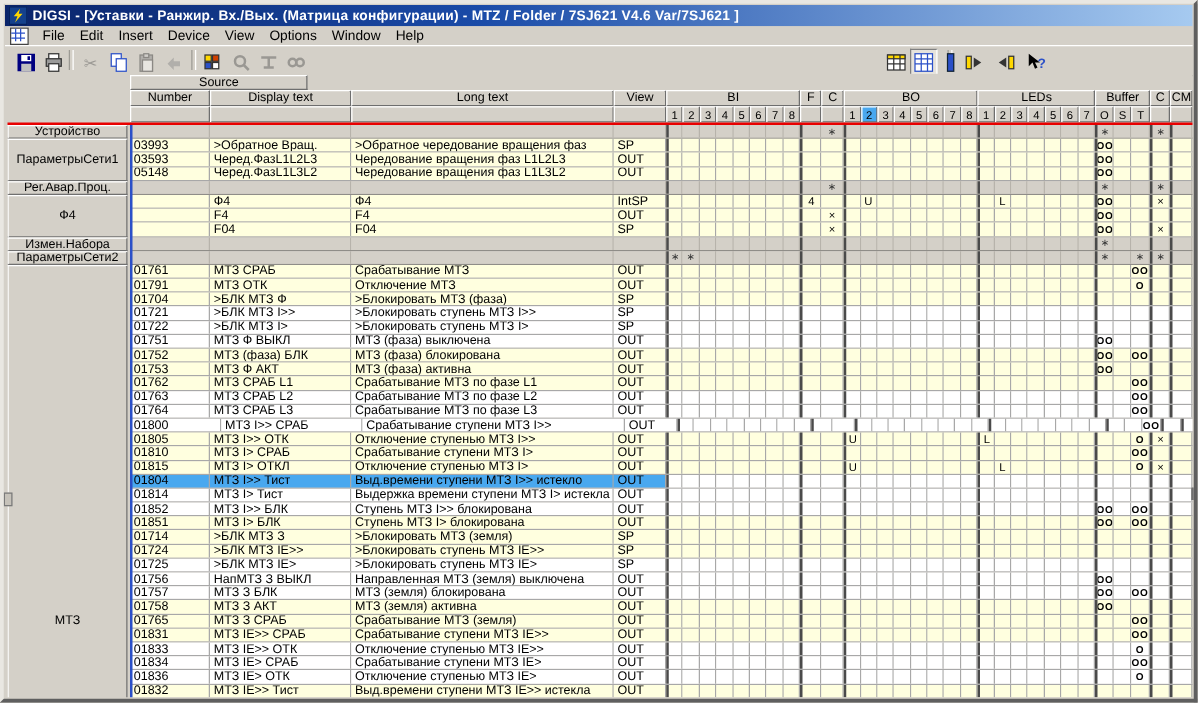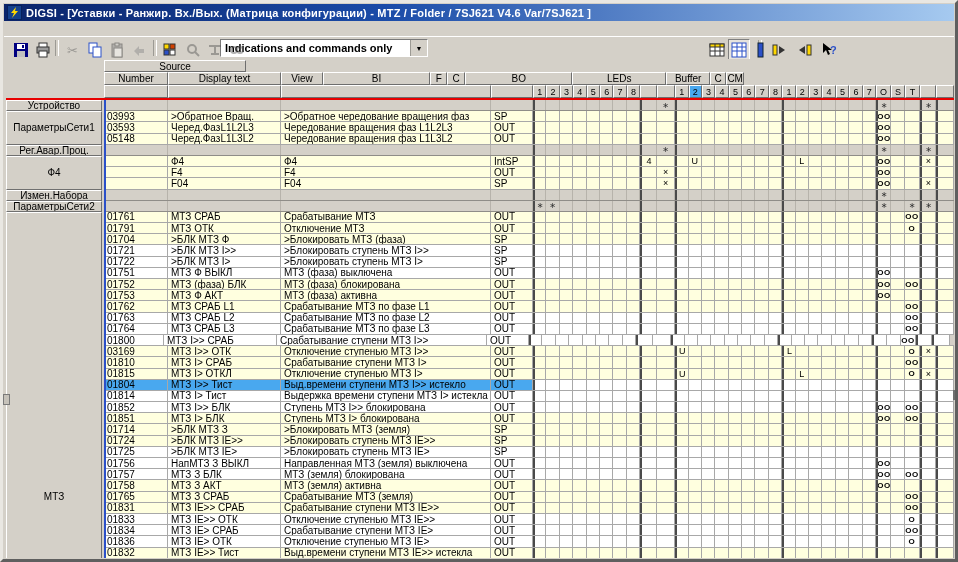--- a/index.html
+++ b/index.html
@@ -71,26 +71,39 @@
 <div id="win">
   <div id="titlebar">
     <span id="appicon">
       <svg width="13" height="13">
           <polygon points="8,1 3,7 6,7 4,12 10,5 7,5" fill="#ffd800"></polygon>
         </svg>
     </span>
     <span class="ttl">DIGSI - [Уставки - Ранжир. Вх./Вых. (Матрица конфигурации) - MTZ / Folder / 7SJ621 V4.6 Var/7SJ621 ]</span>
   </div>
 
+  <div id="menubar">
+    <span id="mdiicon">
+      <i style="left:0;top:3px;width:11px;height:1px"></i>
+      <i style="left:0;top:7px;width:11px;height:1px"></i>
+      <i style="left:3px;top:0;width:1px;height:10px"></i>
+      <i style="left:7px;top:0;width:1px;height:10px"></i>
+    </span>
+
+  <span class="menuitem">File</span>
+      <span class="menuitem">Edit</span>
+      <span class="menuitem">Insert</span>
+      <span class="menuitem">Device</span>
+      <span class="menuitem">View</span>
+      <span class="menuitem">Options</span>
+      <span class="menuitem">Window</span>
+      <span class="menuitem">Help</span>
+    </div>
 
   <div id="toolbar">
-    <div class="combo" style="left:216px;width:208px">
-      <span class="cval">Indications and commands only</span>
-      <span class="cbtn">▼</span>
-    </div>
   <div class="tbtn" style="left: 6px;">
         <svg width="16" height="16">
           <rect x="1" y="1" width="14" height="14" fill="#000080"></rect>
           <rect x="4" y="2" width="8" height="5" fill="#fff"></rect>
           <rect x="9" y="3" width="2" height="3" fill="#000080"></rect>
           <rect x="4" y="9" width="8" height="6" fill="#c0c0c0"></rect>
         </svg>
       </div>
       <div class="tbtn" style="left: 28px;">
         <svg width="16" height="16">
@@ -197,20 +210,21 @@
 
   <div id="matrix">
     <div id="labhead"></div>
     <div id="tblhead">
         <div class="hrow" style="height:12px">
           <div class="hcell " style="width:142.2px;height:100%">Source</div>
         </div>
         <div class="hrow" style="height:13px">
           <div class="hcell " style="width:64px;height:100%">Number</div>
           <div class="hcell " style="width:113px;height:100%">Display text</div>
+          <div class="hcell " style="width:210px;height:100%">Long text</div>
           <div class="hcell " style="width:42px;height:100%">View</div>
           <div class="hcell " style="width:107.2px;height:100%">BI</div>
           <div class="hcell " style="width:17px;height:100%">F</div>
           <div class="hcell " style="width:18px;height:100%">C</div>
           <div class="hcell " style="width:107.2px;height:100%">BO</div>
           <div class="hcell " style="width:93.8px;height:100%">LEDs</div>
           <div class="hcell " style="width:44px;height:100%">Buffer</div>
           <div class="hcell " style="width:16px;height:100%">C</div>
           <div class="hcell " style="width:18px;height:100%">CM</div>
         </div>
@@ -1027,21 +1041,21 @@
           <div class="cell  " style="width:13.4px"></div>
           <div class="cell  " style="width:13.4px"></div>
           <div class="cell  " style="width:13.4px"></div>
           <div class="cell  tk" style="width:15px"></div>
           <div class="cell  " style="width:14px"></div>
           <div class="cell log " style="width:15px">OO</div>
           <div class="cell  tk" style="width:16px"></div>
           <div class="cell  tk" style="width:18px"></div>
         </div>
         <div class="row w">
-          <div class="cell info " style="width:60px">01800</div>
+          <div class="cell info " style="width:73px">01800</div>
           <div class="cell info " style="width:113px">МТЗ I&gt;&gt; СРАБ</div>
           <div class="cell info " style="width:210px">Срабатывание ступени МТЗ I&gt;&gt;</div>
           <div class="cell info " style="width:42px">OUT</div>
           <div class="cell  tk" style="width:13.4px"></div>
           <div class="cell  " style="width:13.4px"></div>
           <div class="cell  " style="width:13.4px"></div>
           <div class="cell  " style="width:13.4px"></div>
           <div class="cell  " style="width:13.4px"></div>
           <div class="cell  " style="width:13.4px"></div>
           <div class="cell  " style="width:13.4px"></div>
@@ -1063,21 +1077,21 @@
           <div class="cell  " style="width:13.4px"></div>
           <div class="cell  " style="width:13.4px"></div>
           <div class="cell  " style="width:13.4px"></div>
           <div class="cell  tk" style="width:15px"></div>
           <div class="cell  " style="width:14px"></div>
           <div class="cell log " style="width:15px">OO</div>
           <div class="cell  tk" style="width:16px"></div>
           <div class="cell  tk" style="width:18px"></div>
         </div>
         <div class="row y">
-          <div class="cell info " style="width:64px">03169</div>
+          <div class="cell info " style="width:64px">01805</div>
           <div class="cell info " style="width:113px">МТЗ I&gt;&gt; ОТК</div>
           <div class="cell info " style="width:210px">Отключение ступенью МТЗ I&gt;&gt;</div>
           <div class="cell info " style="width:42px">OUT</div>
           <div class="cell  tk" style="width:13.4px"></div>
           <div class="cell  " style="width:13.4px"></div>
           <div class="cell  " style="width:13.4px"></div>
           <div class="cell  " style="width:13.4px"></div>
           <div class="cell  " style="width:13.4px"></div>
           <div class="cell  " style="width:13.4px"></div>
           <div class="cell  " style="width:13.4px"></div>

